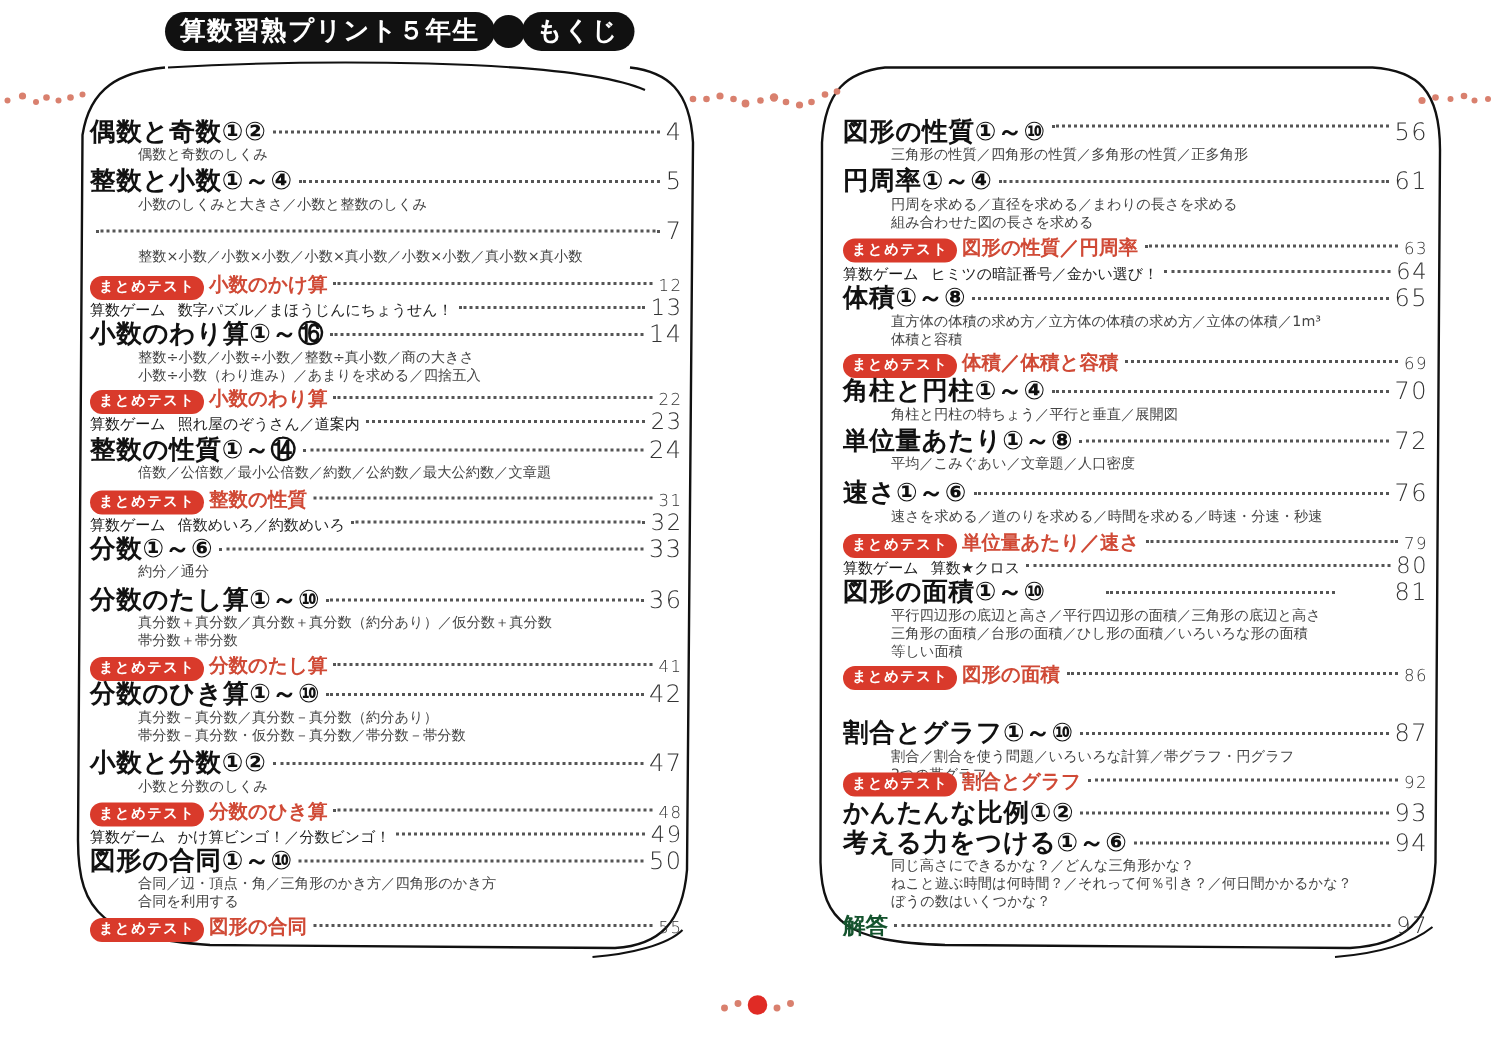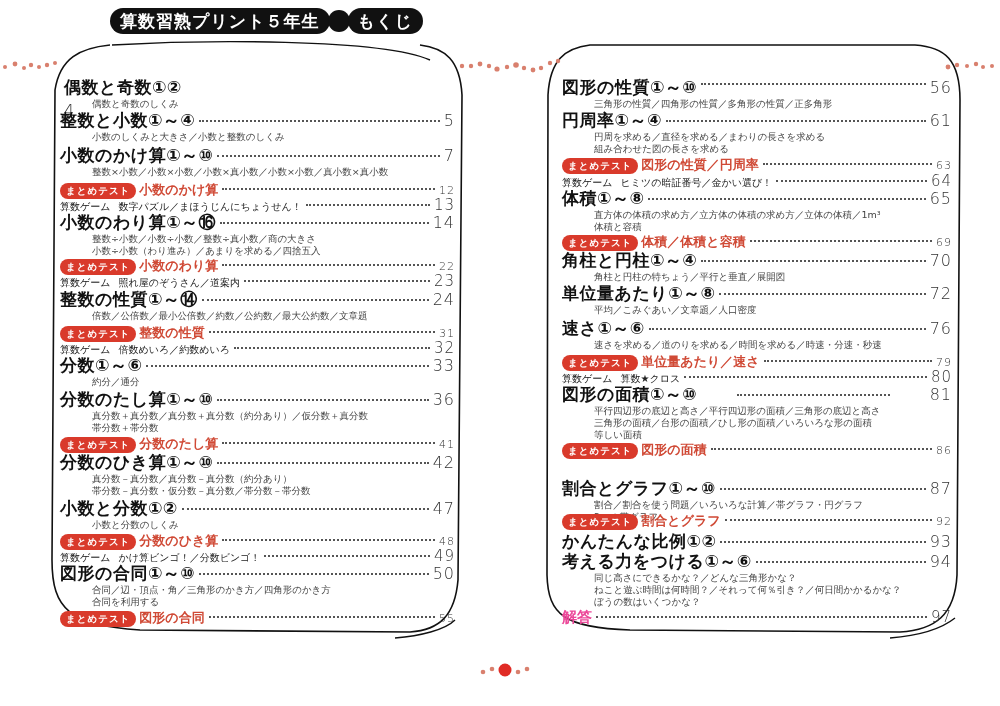--- a/index.html
+++ b/index.html
@@ -20,21 +20,21 @@
 
   .test .badge { display:inline-block; background:#d93a2b; color:#fff; font-size:9.5px; font-weight:bold;
                  border-radius:9px; padding:2px 6px; letter-spacing:1px; margin-right:3px; line-height:12px; }
   .test .title { font-size:13px; color:#d04a36; font-weight:bold; }
   .test .page-no { font-size:11px; }
 
   .game .game-label { font-size:10px; font-weight:normal; color:#111; margin-right:8px; }
   .game .title { font-size:10px; color:#222; }
   .game .page-no { font-size:15px; }
 
-  .answer .title { font-size:15px; color:#ec4899; font-weight:bold; }
+  .answer .title { font-size:15px; color:#14532d; font-weight:bold; }
   .answer .page-no { font-size:15px; }
 
   .header-title { position:absolute; left:110px; top:8px; height:26px; display:flex; align-items:center; }
   .header-title span.chars { background:#111; color:#fff; font-weight:bold; font-size:17px; padding:2px 10px;
                   border-radius:13px; letter-spacing:1px; line-height:22px; }
   .header-title .sep { display:inline-block; width:22px; height:22px; background:#111; border-radius:50%; margin:0 -2px; }
 </style>
 </head>
 <body>
 
@@ -89,34 +89,33 @@
   </g>
 </svg>
 
 <div class="header-title">
   <span class="chars">算数習熟プリント５年生</span>
   <span class="sep"></span>
   <span class="chars">もくじ</span>
 </div>
 
 <div class="page page-left" id="left-toc">
-    <div class="row main" style="top: 16px; flex-direction: column;">
+    <div class="row main" style="top: 16px;">
       <span class="title">偶数と奇数①②</span>
       <span class="lead"></span>
       <span class="page-no">4</span>
     </div>
     <div class="sub" style="top: 38px;">偶数と奇数のしくみ</div>
     <div class="row main" style="top: 49px;">
       <span class="title">整数と小数①～④</span>
       <span class="lead"></span>
       <span class="page-no">5</span>
     </div>
     <div class="sub" style="top: 71px;">小数のしくみと大きさ／小数と整数のしくみ</div>
     <div class="row main" style="top: 84px;">
-      <span class="title">小数のかけ算①～⑩</span>
       <span class="lead"></span>
       <span class="page-no">7</span>
     </div>
     <div class="sub" style="top: 106px;">整数×小数／小数×小数／小数×真小数／小数×小数／真小数×真小数</div>
     <div class="row test" style="top: 121px;">
       <span class="badge">まとめテスト</span>
       <span class="title">小数のかけ算</span>
       <span class="lead"></span>
       <span class="page-no">12</span>
     </div>

